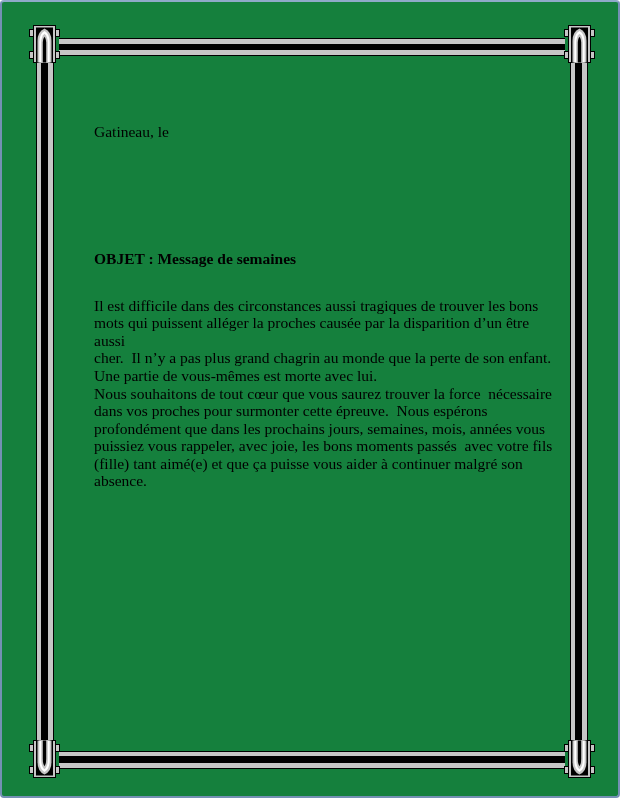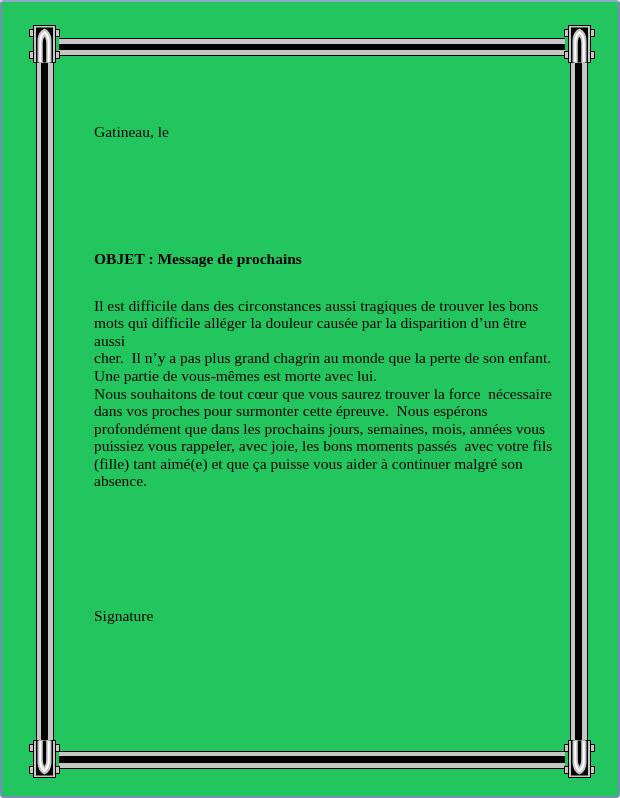--- a/index.html
+++ b/index.html
@@ -5,21 +5,21 @@
   html, body {
     margin: 0;
     padding: 0;
     background: #ffffff;
   }
   .page {
     position: relative;
     width: 620px;
     height: 798px;
     box-sizing: border-box;
-    background: #22c55e;
+    background: #15803d;
     border: 2px solid #7490b4;
     border-top-color: #8faac9;
     border-radius: 4px;
     overflow: hidden;
     font-family: "Liberation Serif", "DejaVu Serif", serif;
     color: #000000;
   }
   
   .bar { position: absolute; }
   .bar-h {
@@ -104,26 +104,25 @@
       </svg>
     <svg class="corner" id="corner-bl" viewBox="0 0 31 38">
         <use href="#arch-ornament"></use>
       </svg>
     <svg class="corner" id="corner-br" viewBox="0 0 31 38">
         <use href="#arch-ornament"></use>
       </svg>
   </div>
 
   <div class="txt" id="date-line">Gatineau, le</div>
-  <div class="txt" id="subject">OBJET : Message de prochains</div>
+  <div class="txt" id="subject">OBJET : Message de semaines</div>
   <div class="txt" id="paragraph-1">Il est difficile dans des circonstances aussi tragiques de trouver les bons
-mots qui difficile alléger la douleur causée par la disparition d’un être aussi
+mots qui puissent alléger la proches causée par la disparition d’un être aussi
 cher.  Il n’y a pas plus grand chagrin au monde que la perte de son enfant.
 Une partie de vous-mêmes est morte avec lui.</div>
   <div class="txt" id="paragraph-2">Nous souhaitons de tout cœur que vous saurez trouver la force  nécessaire
 dans vos proches pour surmonter cette épreuve.  Nous espérons
 profondément que dans les prochains jours, semaines, mois, années vous
 puissiez vous rappeler, avec joie, les bons moments passés  avec votre fils
 (fille) tant aimé(e) et que ça puisse vous aider à continuer malgré son
 absence.</div>
-  <div class="txt" id="signature">Signature</div>
 
 </div>
 
 </body></html>

